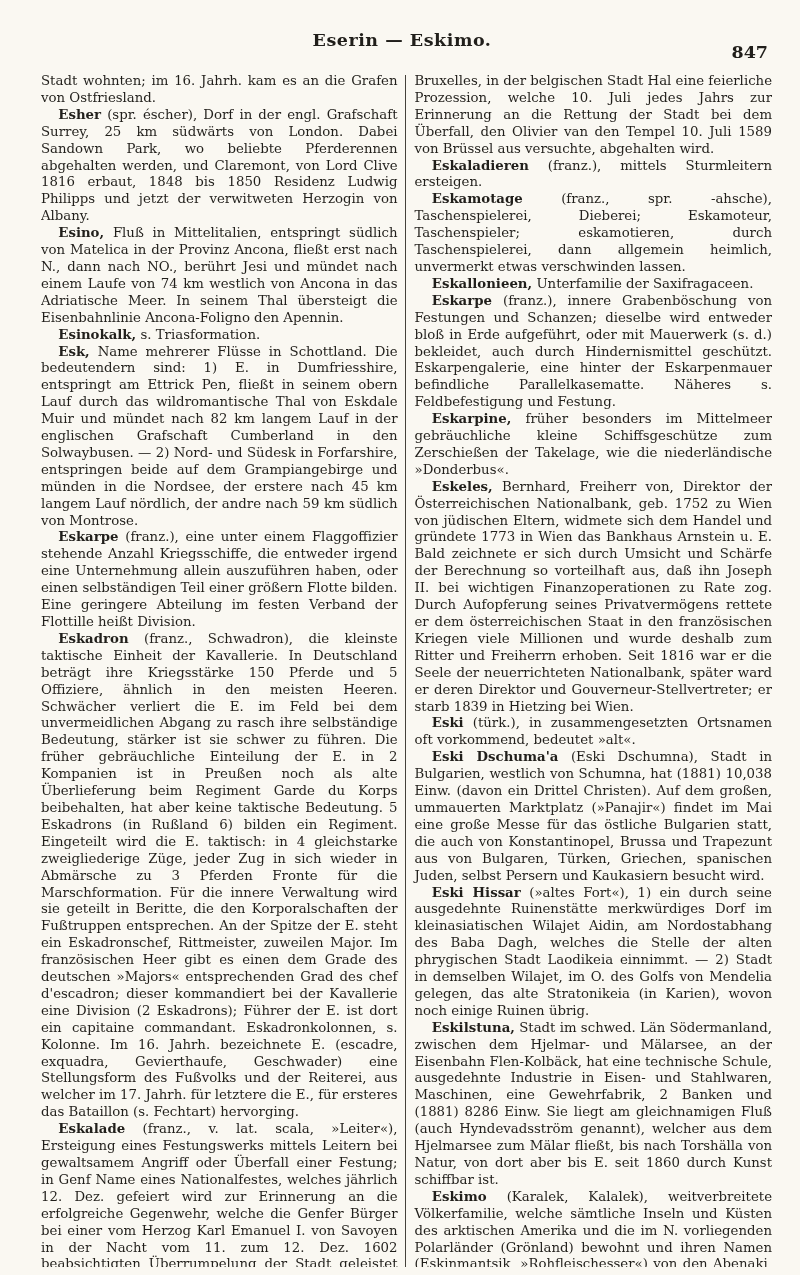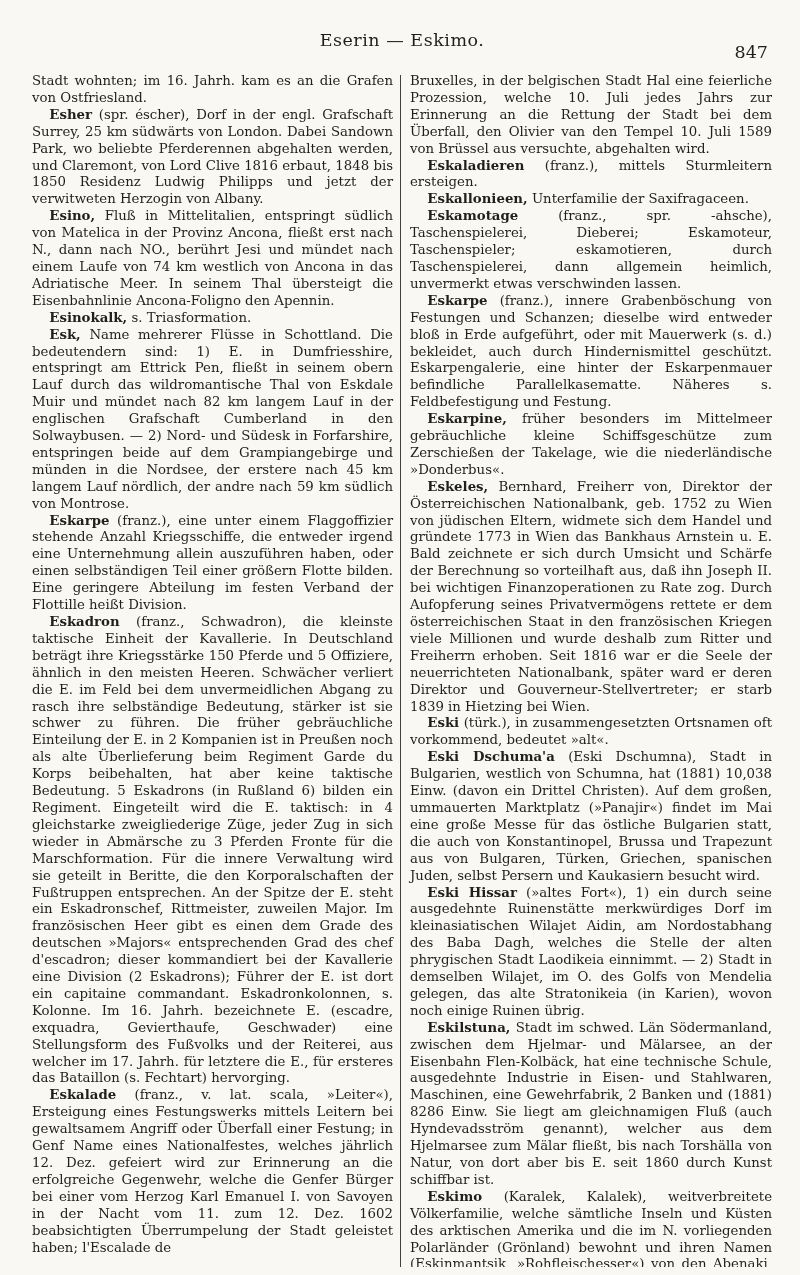--- a/index.html
+++ b/index.html
@@ -10,39 +10,39 @@
     font-family: "DejaVu Serif", serif;
   }
   .page {
     position: relative;
     width: 800px; height: 1275px;
     padding: 30px 28px 12px 32px;
     background: #faf8f2;
     color: #211f1b;
     overflow: hidden;
   }
-  .header { position: relative; height: 34px; }
+  .header { position: relative; height: 34px; font-weight: bold; }
   .running-title {
     text-align: center;
     font-size: 17.5px;
     letter-spacing: 0.03em;
   }
   .page-number {
     position: absolute; right: 4px; top: 12px;
     font-size: 17.5px;
   }
   .columns { display: flex; margin-top: 9px; height: 1194px; overflow: hidden; }
   .column {
     font-size: 13.3px;
     line-height: 16.9px;
     text-align: justify;
     hyphens: auto;
     overflow: hidden;
   }
-  .column.left  { width: 368px; padding-right: 7px; }
+  .column.left  { width: 368px; padding-right: 7px; margin-left: 9px; }
   .divider { width: 1px; background: #44413a; margin-top: 2px; }
   .column.right { width: 371px; padding-left: 9px; }
   p.entry { margin: 0; text-indent: 1.3em; }
   p.entry.cont { text-indent: 0; }
   .hw { font-weight: bold; }
 </style>
 </head>
 <body>
 
 <div class="page">
@@ -63,22 +63,22 @@
       <p class="entry"><span class="hw">Eskarpe</span> <span class="body">(franz.), eine unter einem Flaggoffizier stehende Anzahl Kriegsschiffe, die entweder irgend eine Unternehmung allein auszuführen haben, oder einen selbständigen Teil einer größern Flotte bilden. Eine geringere Abteilung im festen Verband der Flottille heißt Division.</span></p>
       <p class="entry"><span class="hw">Eskadron</span> <span class="body">(franz., Schwadron), die kleinste taktische Einheit der Kavallerie. In Deutschland beträgt ihre Kriegsstärke 150 Pferde und 5 Offiziere, ähnlich in den meisten Heeren. Schwächer verliert die E. im Feld bei dem unvermeidlichen Abgang zu rasch ihre selbständige Bedeutung, stärker ist sie schwer zu führen. Die früher gebräuchliche Einteilung der E. in 2 Kompanien ist in Preußen noch als alte Überlieferung beim Regiment Garde du Korps beibehalten, hat aber keine taktische Bedeutung. 5 Eskadrons (in Rußland 6) bilden ein Regiment. Eingeteilt wird die E. taktisch: in 4 gleichstarke zweigliederige Züge, jeder Zug in sich wieder in Abmärsche zu 3 Pferden Fronte für die Marschformation. Für die innere Verwaltung wird sie geteilt in Beritte, die den Korporalschaften der Fußtruppen entsprechen. An der Spitze der E. steht ein Eskadronschef, Rittmeister, zuweilen Major. Im französischen Heer gibt es einen dem Grade des deutschen »Majors« entsprechenden Grad des chef d'escadron; dieser kommandiert bei der Kavallerie eine Division (2 Eskadrons); Führer der E. ist dort ein capitaine commandant. Eskadronkolonnen, s. Kolonne. Im 16. Jahrh. bezeichnete E. (escadre, exquadra, Gevierthaufe, Geschwader) eine Stellungsform des Fußvolks und der Reiterei, aus welcher im 17. Jahrh. für letztere die E., für ersteres das Bataillon (s. Fechtart) hervorging.</span></p>
       <p class="entry"><span class="hw">Eskalade</span> <span class="body">(franz., v. lat. scala, »Leiter«), Ersteigung eines Festungswerks mittels Leitern bei gewaltsamem Angriff oder Überfall einer Festung; in Genf Name eines Nationalfestes, welches jährlich 12. Dez. gefeiert wird zur Erinnerung an die erfolgreiche Gegenwehr, welche die Genfer Bürger bei einer vom Herzog Karl Emanuel I. von Savoyen in der Nacht vom 11. zum 12. Dez. 1602 beabsichtigten Überrumpelung der Stadt geleistet haben; l'Escalade de</span></p>
     </div>
 
     <div class="divider"></div>
 
     <div class="column right">
       <p class="entry cont"><span class="body">Bruxelles, in der belgischen Stadt Hal eine feierliche Prozession, welche 10. Juli jedes Jahrs zur Erinnerung an die Rettung der Stadt bei dem Überfall, den Olivier van den Tempel 10. Juli 1589 von Brüssel aus versuchte, abgehalten wird.</span></p>
       <p class="entry"><span class="hw">Eskaladieren</span> <span class="body">(franz.), mittels Sturmleitern ersteigen.</span></p>
+      <p class="entry"><span class="hw">Eskamotage</span> <span class="body">(franz., spr. -ahsche), Taschenspielerei, Dieberei; Eskamoteur, Taschenspieler; eskamotieren, durch Taschenspielerei, dann allgemein heimlich, unvermerkt etwas verschwinden lassen.</span></p>
       <p class="entry"><span class="hw">Eskallonieen,</span> <span class="body">Unterfamilie der Saxifragaceen.</span></p>
-      <p class="entry"><span class="hw">Eskamotage</span> <span class="body">(franz., spr. -ahsche), Taschenspielerei, Dieberei; Eskamoteur, Taschenspieler; eskamotieren, durch Taschenspielerei, dann allgemein heimlich, unvermerkt etwas verschwinden lassen.</span></p>
       <p class="entry"><span class="hw">Eskarpe</span> <span class="body">(franz.), innere Grabenböschung von Festungen und Schanzen; dieselbe wird entweder bloß in Erde aufgeführt, oder mit Mauerwerk (s. d.) bekleidet, auch durch Hindernismittel geschützt. Eskarpengalerie, eine hinter der Eskarpenmauer befindliche Parallelkasematte. Näheres s. Feldbefestigung und Festung.</span></p>
       <p class="entry"><span class="hw">Eskarpine,</span> <span class="body">früher besonders im Mittelmeer gebräuchliche kleine Schiffsgeschütze zum Zerschießen der Takelage, wie die niederländische »Donderbus«.</span></p>
       <p class="entry"><span class="hw">Eskeles,</span> <span class="body">Bernhard, Freiherr von, Direktor der Österreichischen Nationalbank, geb. 1752 zu Wien von jüdischen Eltern, widmete sich dem Handel und gründete 1773 in Wien das Bankhaus Arnstein u. E. Bald zeichnete er sich durch Umsicht und Schärfe der Berechnung so vorteilhaft aus, daß ihn Joseph II. bei wichtigen Finanzoperationen zu Rate zog. Durch Aufopferung seines Privatvermögens rettete er dem österreichischen Staat in den französischen Kriegen viele Millionen und wurde deshalb zum Ritter und Freiherrn erhoben. Seit 1816 war er die Seele der neuerrichteten Nationalbank, später ward er deren Direktor und Gouverneur-Stellvertreter; er starb 1839 in Hietzing bei Wien.</span></p>
       <p class="entry"><span class="hw">Eski</span> <span class="body">(türk.), in zusammengesetzten Ortsnamen oft vorkommend, bedeutet »alt«.</span></p>
       <p class="entry"><span class="hw">Eski Dschuma'a</span> <span class="body">(Eski Dschumna), Stadt in Bulgarien, westlich von Schumna, hat (1881) 10,038 Einw. (davon ein Drittel Christen). Auf dem großen, ummauerten Marktplatz (»Panajir«) findet im Mai eine große Messe für das östliche Bulgarien statt, die auch von Konstantinopel, Brussa und Trapezunt aus von Bulgaren, Türken, Griechen, spanischen Juden, selbst Persern und Kaukasiern besucht wird.</span></p>
       <p class="entry"><span class="hw">Eski Hissar</span> <span class="body">(»altes Fort«), 1) ein durch seine ausgedehnte Ruinenstätte merkwürdiges Dorf im kleinasiatischen Wilajet Aidin, am Nordostabhang des Baba Dagh, welches die Stelle der alten phrygischen Stadt Laodikeia einnimmt. — 2) Stadt in demselben Wilajet, im O. des Golfs von Mendelia gelegen, das alte Stratonikeia (in Karien), wovon noch einige Ruinen übrig.</span></p>
       <p class="entry"><span class="hw">Eskilstuna,</span> <span class="body">Stadt im schwed. Län Södermanland, zwischen dem Hjelmar- und Mälarsee, an der Eisenbahn Flen-Kolbäck, hat eine technische Schule, ausgedehnte Industrie in Eisen- und Stahlwaren, Maschinen, eine Gewehrfabrik, 2 Banken und (1881) 8286 Einw. Sie liegt am gleichnamigen Fluß (auch Hyndevadsström genannt), welcher aus dem Hjelmarsee zum Mälar fließt, bis nach Torshälla von Natur, von dort aber bis E. seit 1860 durch Kunst schiffbar ist.</span></p>
       <p class="entry"><span class="hw">Eskimo</span> <span class="body">(Karalek, Kalalek), weitverbreitete Völkerfamilie, welche sämtliche Inseln und Küsten des arktischen Amerika und die im N. vorliegenden Polarländer (Grönland) bewohnt und ihren Namen (Eskinmantsik, »Rohfleischesser«) von den Abenaki, einem Algonkinstamm, erhalten hat. Sie selbst nennen</span></p>
     </div>
 

